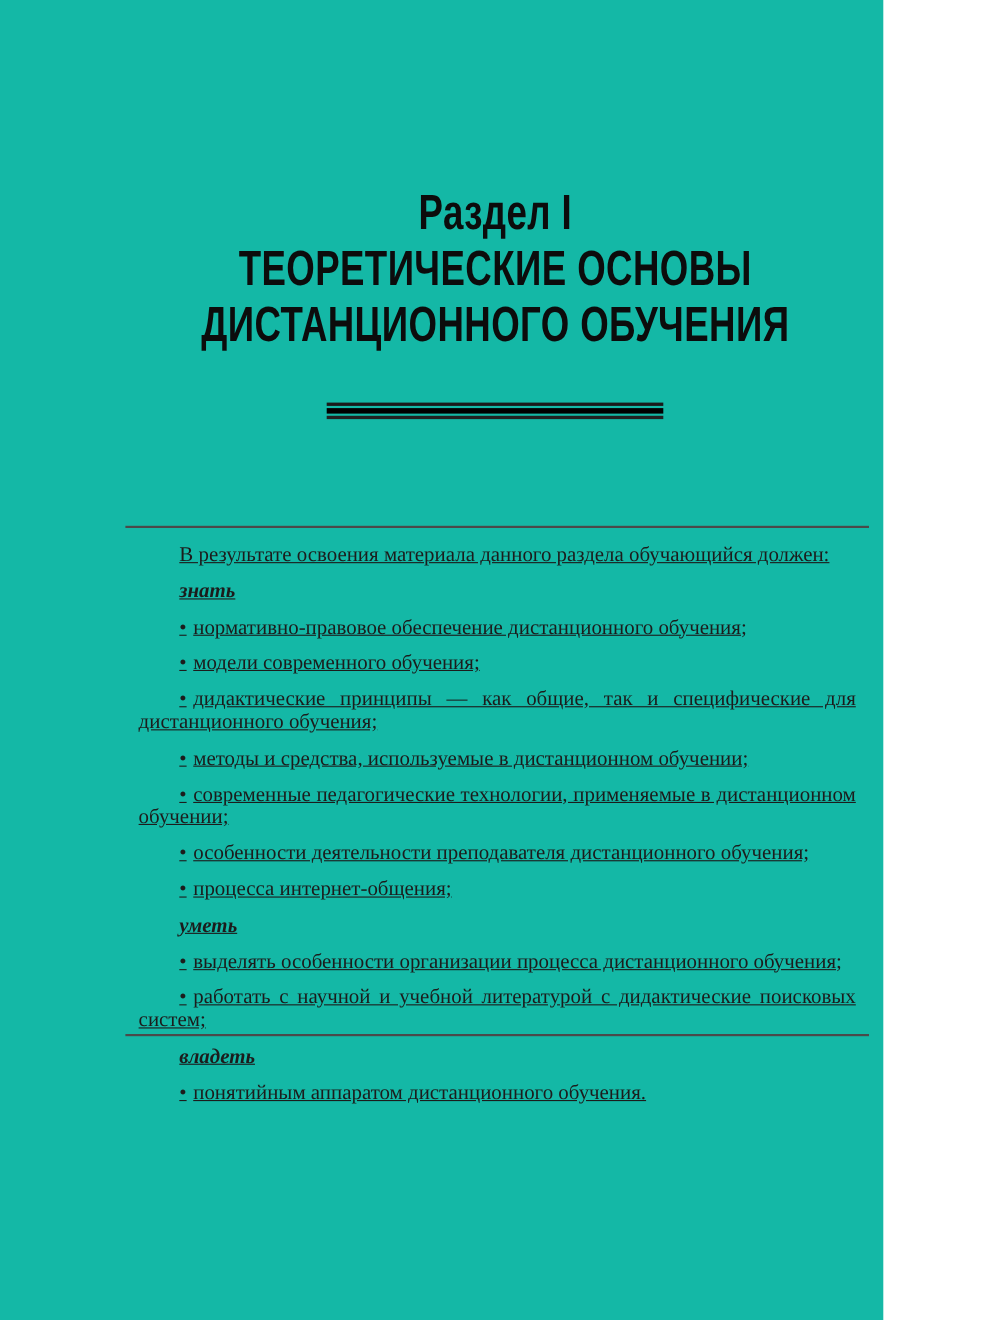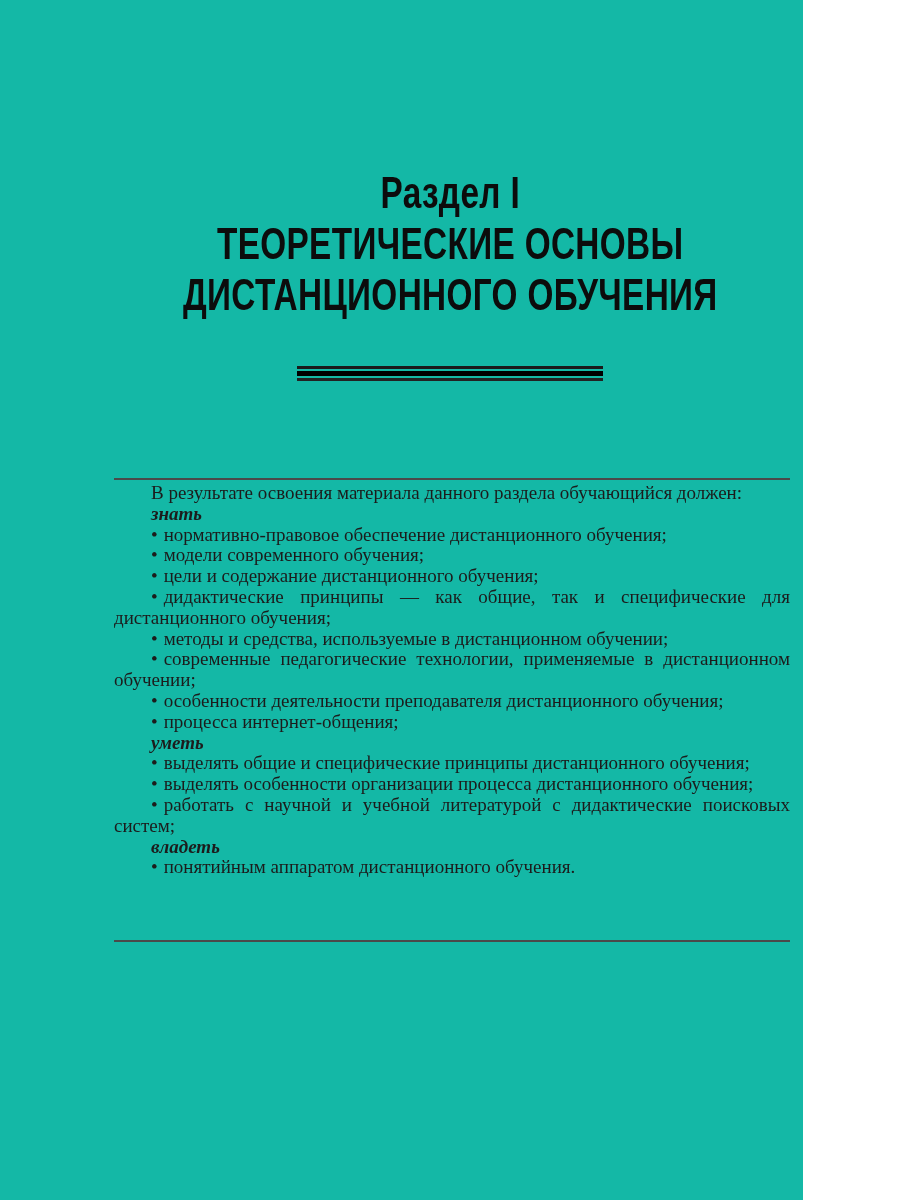--- a/index.html
+++ b/index.html
@@ -53,24 +53,25 @@
     width: 676px;
     height: 464px;
     box-sizing: border-box;
     border-top: 2px solid #4a4a4a;
     border-bottom: 2px solid #4a4a4a;
     padding: 3px 0 0 0;
     font-size: 19px;
     line-height: 20.8px;
   }
   .objectives p {
-    margin: 0;
+    margin: 12px;
     text-indent: 37px;
     text-align: justify;
     hyphens: manual;
+    text-decoration: underline;
   }
   .headword {
     font-weight: bold;
     font-style: italic;
   }
   .blt { margin-right: 6px; }
 </style>
 </head>
 <body>
 
@@ -87,29 +88,27 @@
     <div class="d2"></div>
     <div class="d3"></div>
   </div>
 
   <section class="objectives">
     <p>В результате освоения материала данного раздела обучающийся должен:</p>
 
     <p class="headword">знать</p>
     <p><span class="blt">•</span><span>нормативно-правовое обеспечение дистанционного обучения;</span></p>
     <p><span class="blt">•</span><span>модели современного обучения;</span></p>
-    <p><span class="blt">•</span><span>цели и содержание дистанционного обучения;</span></p>
     <p><span class="blt">•</span><span>дидактические принципы — как общие, так и специфические для дистанцион­ного обучения;</span></p>
     <p><span class="blt">•</span><span>методы и средства, используемые в дистанционном обучении;</span></p>
     <p><span class="blt">•</span><span>современные педагогические технологии, применяемые в дистанционном обу­чении;</span></p>
     <p><span class="blt">•</span><span>особенности деятельности преподавателя дистанционного обучения;</span></p>
     <p><span class="blt">•</span><span>процесса интернет-общения;</span></p>
 
     <p class="headword">уметь</p>
-    <p><span class="blt">•</span><span>выделять общие и специфические принципы дистанционного обучения;</span></p>
     <p><span class="blt">•</span><span>выделять особенности организации процесса дистанционного обучения;</span></p>
     <p><span class="blt">•</span><span>работать с научной и учебной литературой с дидактические поисковых систем;</span></p>
 
     <p class="headword">владеть</p>
     <p><span class="blt">•</span><span>понятийным аппаратом дистанционного обучения.</span></p>
   </section>
 
 </div>
 
 </body></html>

